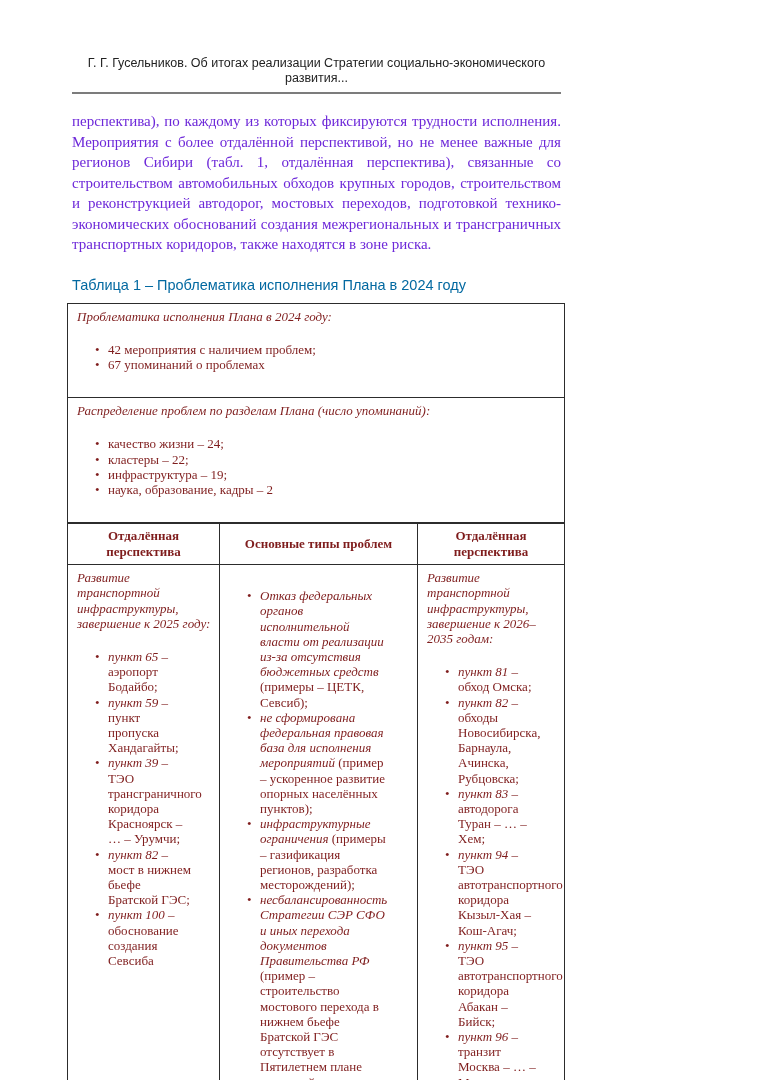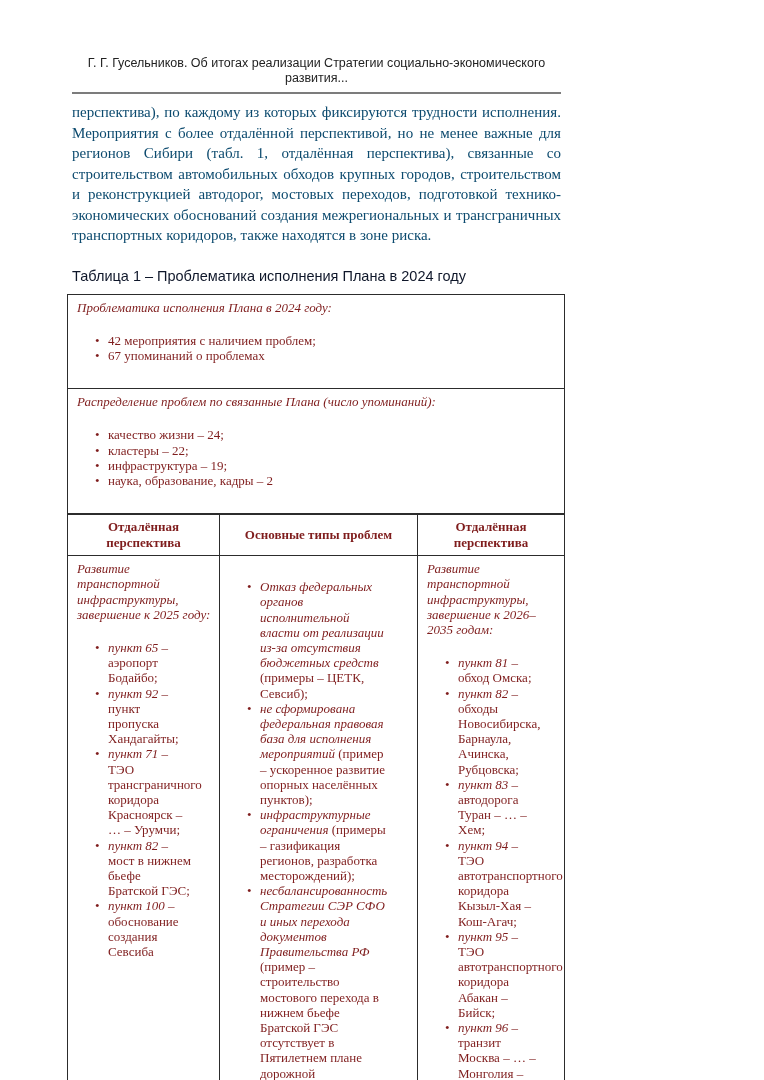--- a/index.html
+++ b/index.html
@@ -30,34 +30,34 @@
     font-size: 12.5px;
     line-height: 15px;
     color: #222222;
   }
   .header-rule {
     margin-top: 6px;
     height: 2px;
     background: #7c7c7c;
   }
   .body-paragraph {
-    margin-top: 8px;
+    margin-top: 17px;
     font-family: "Liberation Serif", serif;
     font-size: 15px;
     line-height: 20.5px;
     text-align: justify;
     text-align-last: left;
-    color: #0c4a6e;
+    color: #6d28d9;
   }
   .table-caption {
     margin-top: 22px;
     font-family: "Liberation Sans", sans-serif;
     font-size: 14.5px;
     line-height: 17px;
-    color: #0f172a;
+    color: #0369a1;
   }
   table.problems-table {
     margin-top: 9px;
     margin-left: -5px;
     width: 497px;
     border-collapse: collapse;
     table-layout: fixed;
     font-family: "Liberation Serif", serif;
     font-size: 13px;
     line-height: 15.2px;
@@ -137,41 +137,41 @@
           <td colspan="3">
             <div class="cell-intro">Проблематика исполнения Плана в 2024 году:</div>
             <ul class="bullet-list">
                 <li><span class="blt">•</span>42 мероприятия с наличием проблем;</li>
                 <li><span class="blt">•</span>67 упоминаний о проблемах</li>
               </ul>
           </td>
         </tr>
         <tr>
           <td colspan="3">
-            <div class="cell-intro">Распределение проблем по связанные Плана (число упоминаний):</div>
+            <div class="cell-intro">Распределение проблем по разделам Плана (число упоминаний):</div>
             <ul class="bullet-list">
                 <li><span class="blt">•</span>качество жизни – 24;</li>
                 <li><span class="blt">•</span>кластеры – 22;</li>
                 <li><span class="blt">•</span>инфраструктура – 19;</li>
                 <li><span class="blt">•</span>наука, образование, кадры – 2</li>
               </ul>
           </td>
         </tr>
         <tr class="header-row">
           <th>Отдалённая перспектива</th>
           <th>Основные типы проблем</th>
           <th>Отдалённая перспектива</th>
         </tr>
         <tr>
           <td>
             <div class="cell-intro">Развитие транспортной инфраструктуры, завершение к 2025 году:</div>
             <ul class="bullet-list">
                 <li><span class="blt">•</span><em>пункт 65</em> – аэропорт Бодайбо;</li>
-                <li><span class="blt">•</span><em>пункт 92</em> – пункт пропуска Хандагайты;</li>
-                <li><span class="blt">•</span><em>пункт 71</em> – ТЭО трансграничного коридора Красноярск – … – Урумчи;</li>
+                <li><span class="blt">•</span><em>пункт 59</em> – пункт пропуска Хандагайты;</li>
+                <li><span class="blt">•</span><em>пункт 39</em> – ТЭО трансграничного коридора Красноярск – … – Урумчи;</li>
                 <li><span class="blt">•</span><em>пункт 82</em> – мост в нижнем бьефе Братской ГЭС;</li>
                 <li><span class="blt">•</span><em>пункт 100</em> – обоснование создания Севсиба</li>
               </ul>
           </td>
           <td>
 
             <ul class="bullet-list">
                 <li><span class="blt">•</span><em>Отказ федеральных органов исполнительной власти от реализации из-за отсутствия бюджетных средств</em> (примеры – ЦЕТК, Севсиб);</li>
                 <li><span class="blt">•</span><em>не сформирована федеральная правовая база для исполнения мероприятий</em> (пример – ускоренное развитие опорных населённых пунктов);</li>
                 <li><span class="blt">•</span><em>инфраструктурные ограничения</em> (примеры – газификация регионов, разработка месторождений);</li>

